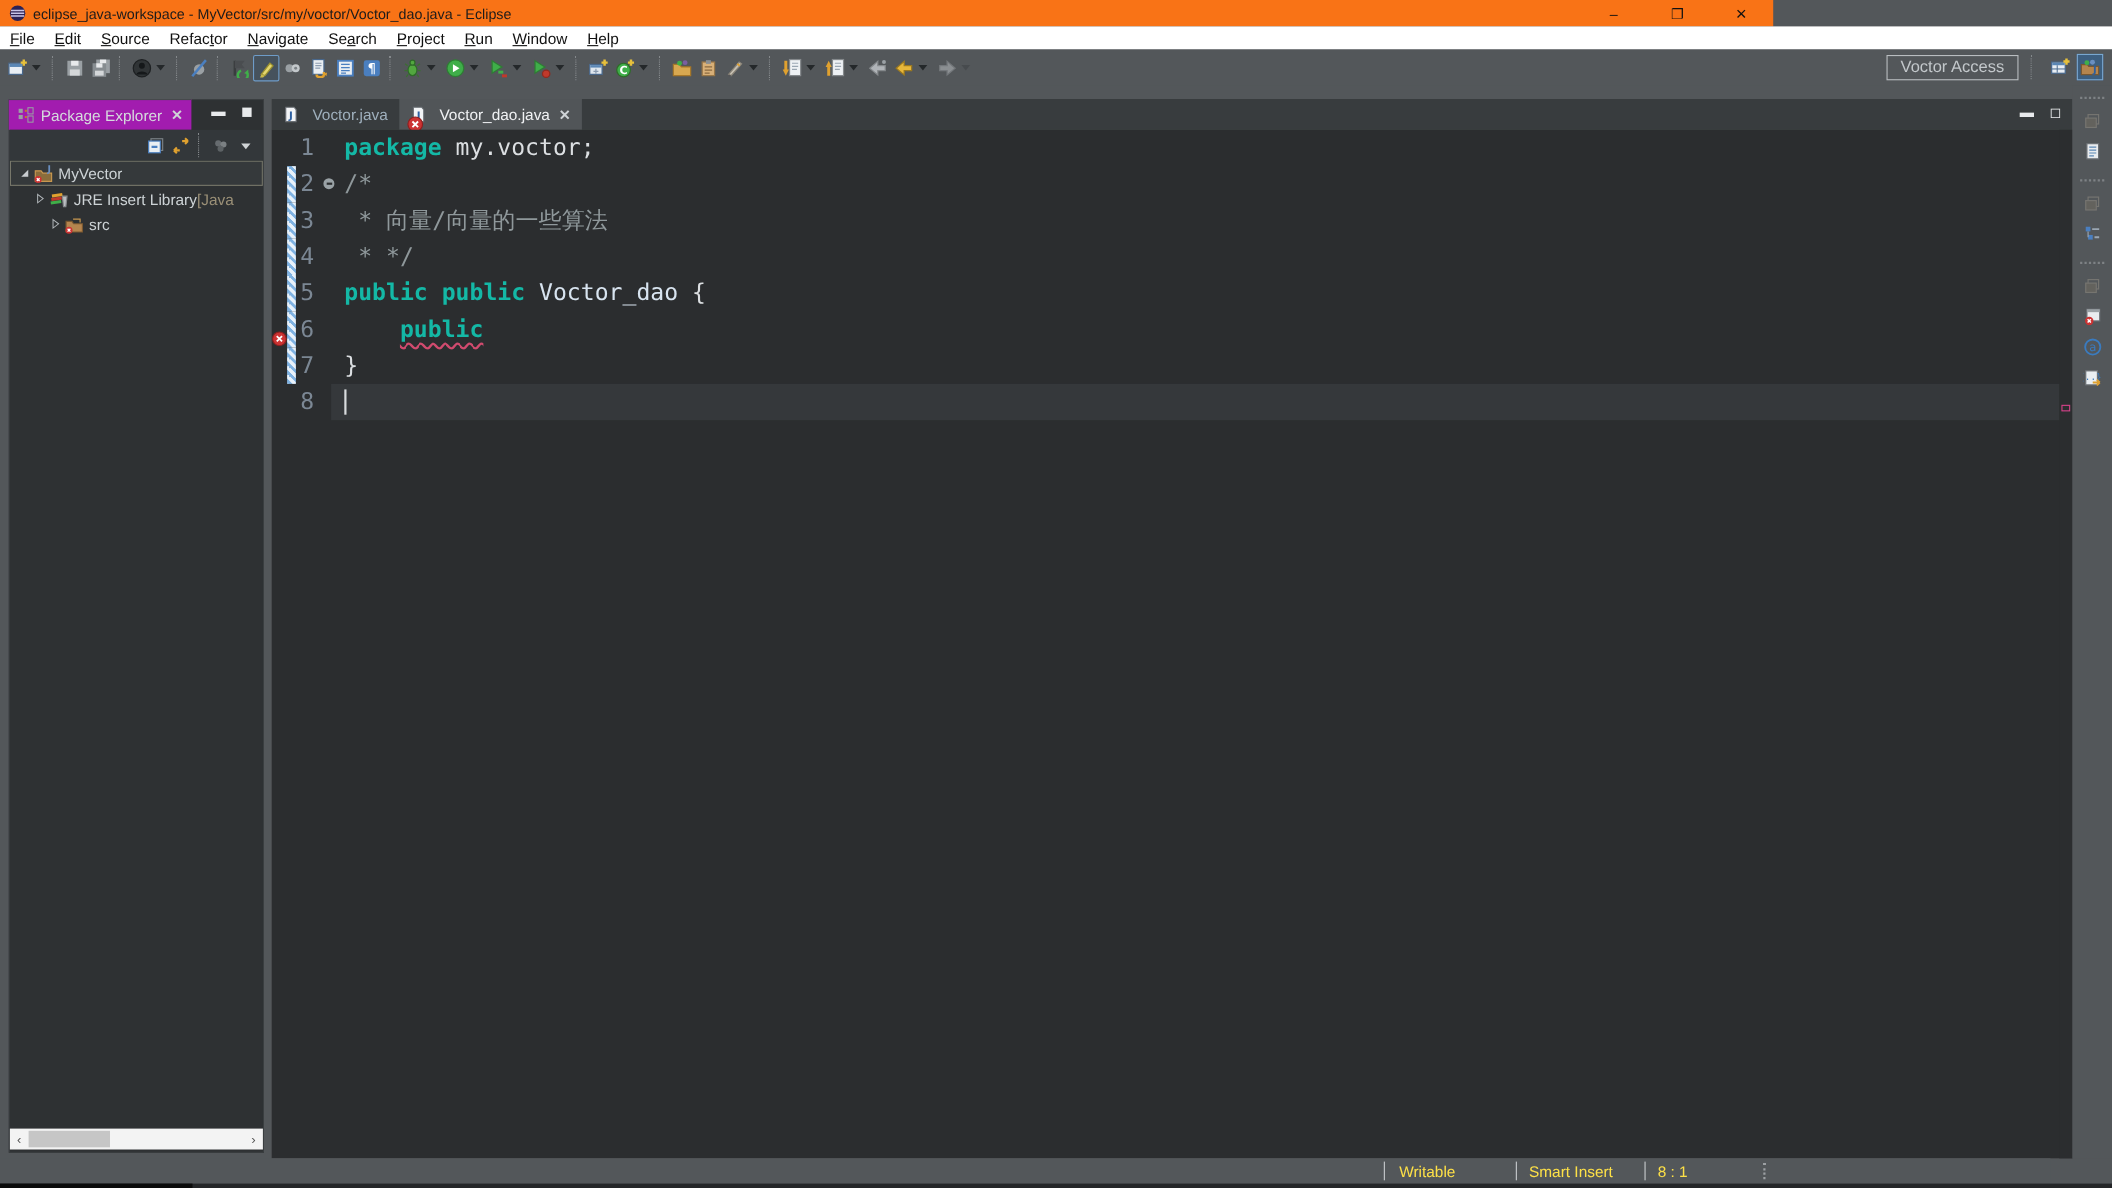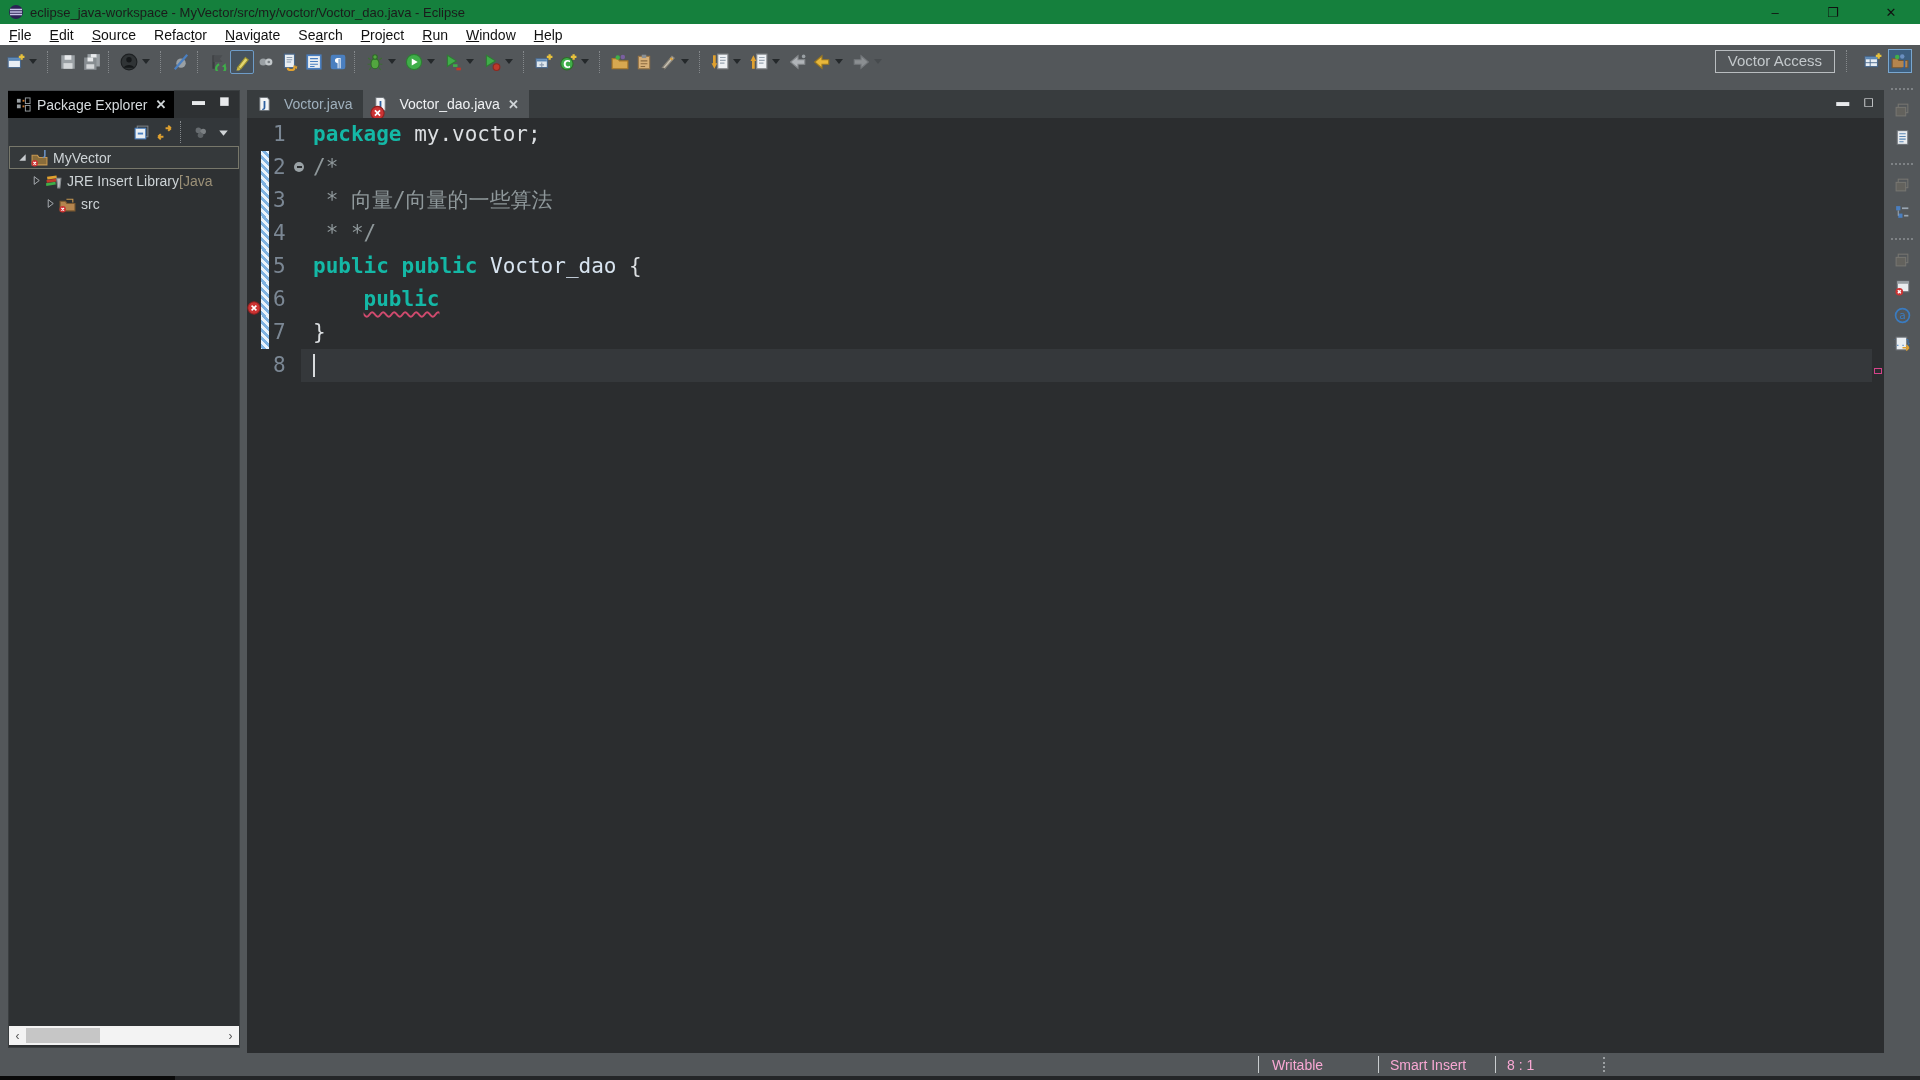--- a/index.html
+++ b/index.html
@@ -1,20 +1,20 @@
 <!DOCTYPE html>
 <html><head>
 <meta charset="utf-8">
 <style>
   * { margin:0; padding:0; box-sizing:border-box; }
   html,body { width:1920px; height:1080px; overflow:hidden; background:#53575a;
               font-family:"Liberation Sans", sans-serif; }
 
   
-  .titlebar { position:absolute; left:0; top:0; width:1920px; height:24px; background:#15803d;
+  .titlebar { position:absolute; left:0; top:0; width:1612px; height:24px; background:#f97316;
               display:flex; align-items:center; font-size:13px; color:#1b1b1b; }
   .titlebar .app-icon { width:16px; height:16px; margin:0 6px 0 8px; }
   .win-controls { position:absolute; right:0; top:0; height:24px; display:flex; }
   .win-btn { width:58px; height:24px; display:flex; align-items:center; justify-content:center;
              color:#111; font-size:13px; cursor:default; }
 
   
   .menubar { position:absolute; left:0; top:24px; width:1920px; height:21px; background:#ffffff;
              display:flex; align-items:center; font-size:14px; color:#111; }
   .menu-item { padding:0 9px; height:21px; display:flex; align-items:center; }
@@ -35,21 +35,21 @@
   .persp-area { position:absolute; right:8px; top:4px; display:flex; align-items:center; }
   .persp-sep { width:6px; height:22px; border-left:1px dotted #85898c; margin-right:6px; }
   .persp-btn { padding:2px; border:1px solid transparent; margin-left:3px; }
   .persp-btn.selected { border:1px solid #79a7d0; background:#3d5f80; }
   .persp-btn svg { width:18px; height:18px; display:block; }
 
   
   .pe-panel { position:absolute; left:8px; top:90px; width:232px; height:958px; background:#2e3133;
               border:1px solid #3a3e40; }
   .pe-tabrow { position:absolute; left:8px; top:90px; width:232px; height:28px; display:flex; }
-  .pe-tab { background:#000000; height:28px; display:flex; align-items:center; padding:0 8px;
+  .pe-tab { background:#a21caf; height:28px; display:flex; align-items:center; padding:0 8px;
             color:#d5dadd; font-size:14px; border-top:1px solid #46494c;text-align:right; }
   .pe-tab svg { width:15px; height:15px; margin-right:6px; }
   .tab-close { margin-left:8px; color:#cfd4d7; font-size:13px; font-weight:bold; }
   .panel-minmax { position:absolute; display:flex; gap:14px; color:#e8eaec; }
   .pm-glyph { font-size:13px; line-height:10px; }
   .pe-toolbar { position:absolute; left:9px; top:118px; width:230px; height:28px; background:#33373a;
                 display:flex; align-items:center; justify-content:flex-end; padding-right:4px; }
   .pe-toolbar .tb-btn svg { width:17px; height:17px; }
   .pe-tree { position:absolute; left:9px; top:146px; width:230px; height:880px; background:#2e3133;
              font-size:14px; color:#cdd3d6; overflow:hidden; }
@@ -97,21 +97,21 @@
 
   
   .right-bar { position:absolute; right:0; top:78px; width:36px; height:975px; background:#53575a; }
   .rb-group { margin-top:10px; display:flex; flex-direction:column; align-items:center; }
   .rb-dots { width:22px; border-top:2px dotted #7e8285; margin-bottom:7px; }
   .rb-btn { width:24px; height:24px; display:flex; align-items:center; justify-content:center; margin-bottom:4px; }
   .rb-btn svg { width:17px; height:17px; }
 
   
   .statusbar { position:absolute; left:0; top:1053px; width:1864px; height:23px; background:#53575a;
-               color:#f9a8d4; font-size:14px; }
+               color:#fde047; font-size:14px; }
   .sb-item { position:absolute; top:0; height:23px; display:flex; align-items:center; }
   .sb-sep { position:absolute; top:3px; width:1px; height:17px; background:#c9cdcf; }
   .sb-grip { position:absolute; top:4px; height:15px; border-left:2px dotted #9ca0a3; }
   .bottom-strip { position:absolute; left:0; top:1076px; width:1920px; height:4px; background:#242628; }
   .bottom-strip .black-seg { position:absolute; left:0; top:0; width:175px; height:4px; background:#0a0a0a; }
 </style>
 </head>
 <body>
 
 <div class="titlebar">

